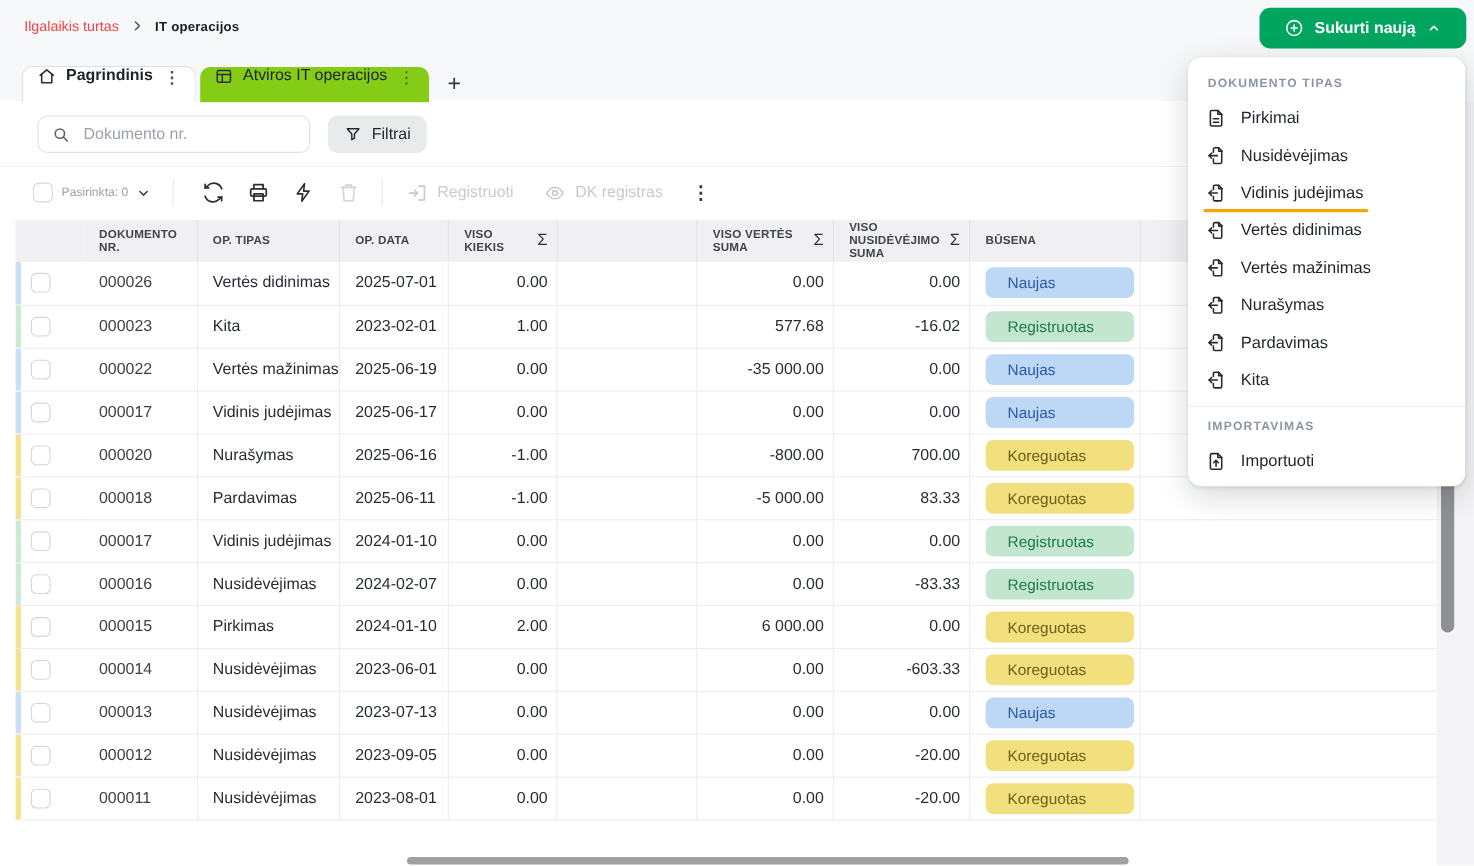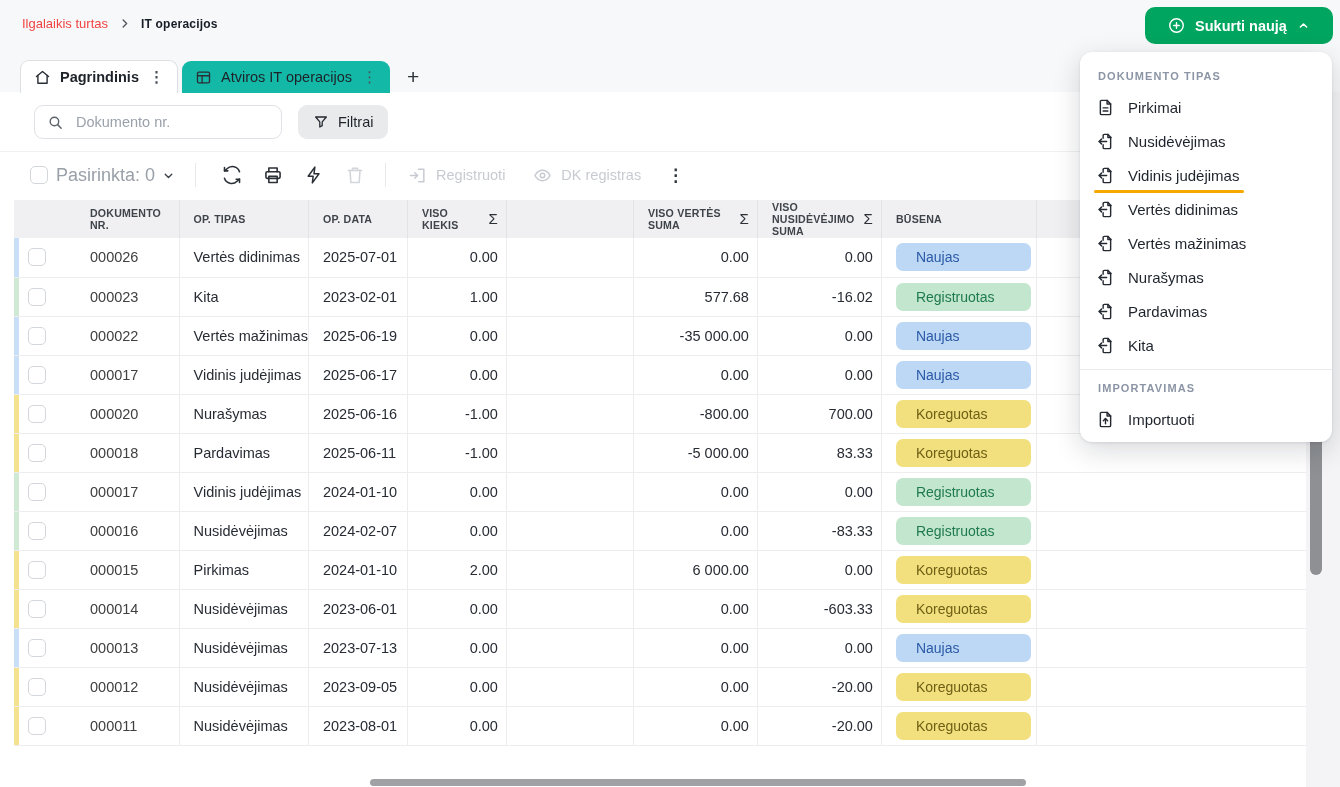--- a/index.html
+++ b/index.html
@@ -13,47 +13,47 @@
   .crumb-sep{width:13px;height:13px;color:#565c64;display:flex}
   .crumb-sep svg{width:13px;height:13px}
   .page-title{font-size:12px;font-weight:700;color:#171d26;letter-spacing:.2px}
   .create-btn{position:absolute;left:1145px;top:7px;width:188px;height:37px;border-radius:10px;
       background:#00a55f;color:#fff;display:flex;align-items:center;justify-content:center;
       gap:9px;font-size:14.5px;font-weight:600;cursor:pointer;z-index:30}
   .create-btn .ic,.create-btn .ic svg{width:19px;height:19px}
   .create-btn .chev,.create-btn .chev svg{width:15px;height:15px}
   
   .tabbar{position:absolute;left:20px;top:60px;display:flex;align-items:flex-end;z-index:2}
-  .tab{height:32px;display:flex;align-items:center;gap:9px;padding:0 13px;
+  .tab{height:32px;display:flex;gap:9px;padding:0 13px;
        border-radius:9px 9px 0 0;font-size:14.5px;color:#1d2229;cursor:pointer}
   .tab .ic,.tab .ic svg{width:17px;height:17px;color:#2a2f36}
   .tab .kebab{font-size:15px;color:#4a5058;margin-left:1px}
   .tab--active{background:#fff;border:1px solid #dddfe2;border-bottom:none;font-weight:700;height:33px}
-  .tab--idle{background:#14b8a6;margin-left:4px}
+  .tab--idle{background:#84cc16;margin-left:4px}
   .tab-add{width:46px;height:32px;display:flex;align-items:center;justify-content:center;
            font-size:21px;color:#30353c;cursor:pointer}
   
   .search-row{position:absolute;top:92px;left:0;width:100%;height:60px;background:#fff;
               border-bottom:1px solid #eef0f2}
   .search-box{position:absolute;left:34px;top:13px;width:248px;height:34px;border:1px solid #dfe2e6;
               border-radius:9px;display:flex;align-items:center;gap:10px;padding:0 12px;background:#fff}
   .search-box .ic,.search-box .ic svg{width:17px;height:17px;color:#5c636b}
   .search-box input{border:0;outline:0;flex:1;font:14.5px "Liberation Sans",sans-serif;
                     color:#2a2f36;background:transparent}
   .search-box input::placeholder{color:#9aa1ab}
   .filter-btn{position:absolute;left:298px;top:13px;height:34px;padding:0 15px;border-radius:9px;
               background:#e9eaec;display:flex;align-items:center;gap:9px;font-size:14.5px;
               color:#1f242b;cursor:pointer}
   .filter-btn .ic,.filter-btn .ic svg{width:16px;height:16px;color:#23282f}
   
   .toolbar{position:absolute;top:152px;left:0;width:100%;height:46px;display:flex;
            align-items:center;background:#fff}
   .cb{width:18px;height:18px;border:1.5px solid #d3d6da;border-radius:5px;background:#fff;flex:none}
   .toolbar .cb{margin-left:30px;cursor:pointer}
-  .sel-label{margin-left:8px;font-size:18px;color:#9aa0a8}
+  .sel-label{margin-left:8px;font-size:11px;color:#9aa0a8}
   .sel-chev{margin-left:7px;width:13px;height:13px;color:#3c424a;display:flex;cursor:pointer}
   .sel-chev svg{width:13px;height:13px}
   .tb-div{width:1px;height:24px;background:#e7e8ea;margin-left:20px}
   .tb-btn{margin-left:24px;width:24px;height:24px;display:flex;align-items:center;
           justify-content:center;color:#2b3037;cursor:pointer}
   .tb-btn svg{width:20px;height:20px}
   .tb-btn--disabled{color:#d2d5d9;cursor:default}
   .tb-action{display:flex;align-items:center;gap:9px;font-size:14.5px;color:#c7cbd1;margin-left:22px}
   .tb-action .ic,.tb-action .ic svg{width:19px;height:19px}
   .tb-kebab{margin-left:26px;font-size:17px;font-weight:700;color:#33383f;cursor:pointer}

